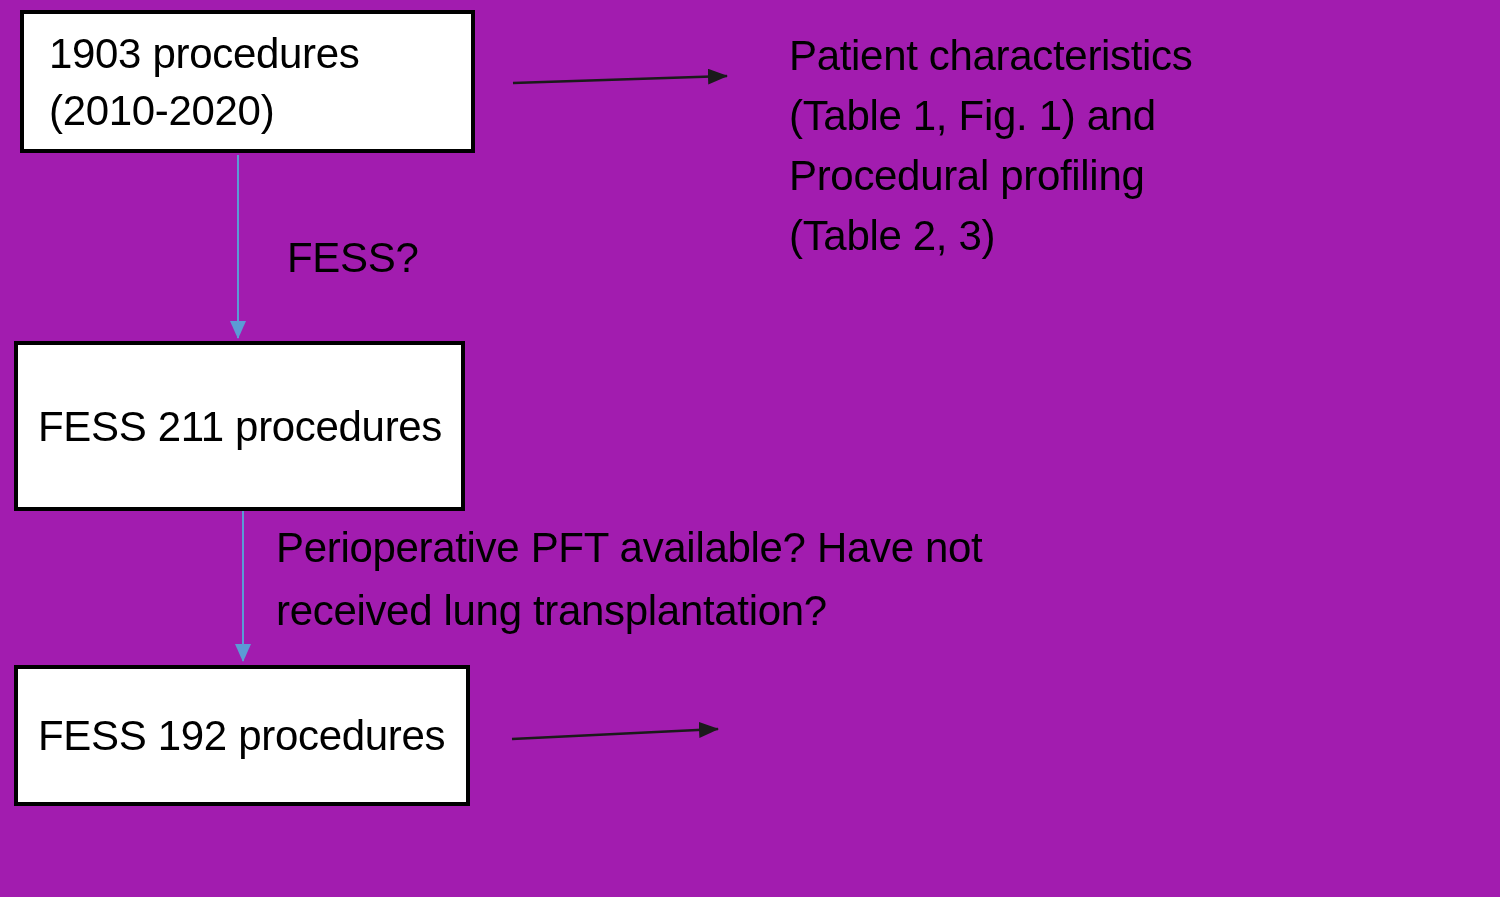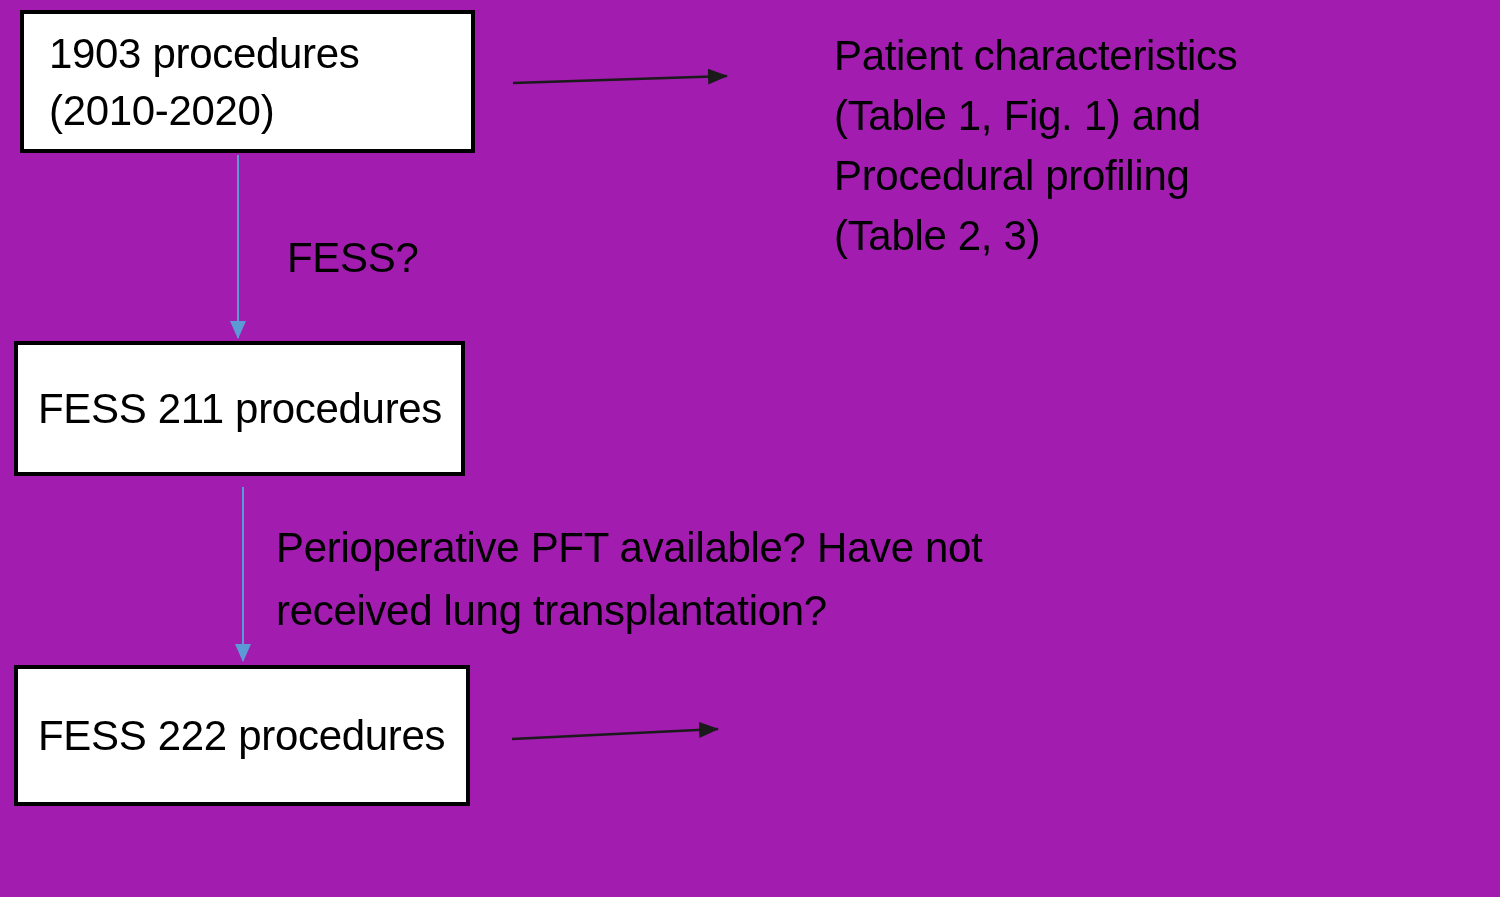--- a/index.html
+++ b/index.html
@@ -33,33 +33,33 @@
     display: flex;
     align-items: center;
   }
   .node .node-label {
     font-size: 42px;
     line-height: 57px;
     white-space: pre-line;
   }
   .node-1 { left: 20px;  top: 10px;  width: 455px; height: 143px; }
   .node-1 .node-label { padding-left: 25px; }
-  .node-2 { left: 14px;  top: 341px; width: 451px; height: 135px; }
+  .node-2 { left: 14px;  top: 341px; width: 451px; height: 170px; }
   .node-2 .node-label { padding-left: 20px; }
   .node-3 { left: 14px;  top: 665px; width: 456px; height: 141px; }
   .node-3 .node-label { padding-left: 20px; }
 
   .flow-label {
     position: absolute;
     font-size: 42px;
     white-space: pre-line;
   }
   .label-fess        { left: 287px; top: 228px; line-height: 60px; }
   .label-pft         { left: 276px; top: 516px; line-height: 63px; }
-  .label-outcome-top { left: 789px; top: 26px;  line-height: 60px; margin-left: 45px; }
+  .label-outcome-top { left: 789px; top: 26px;  line-height: 60px; }
   .label-outcome-bot { left: 783px; top: 697px; line-height: 62px; }
 </style>
 </head>
 <body>
 
 <div class="canvas">
 
   <svg class="arrow-layer" width="1500" height="897" viewBox="0 0 1500 897" xmlns="http://www.w3.org/2000/svg">
     <defs>
       <marker id="headBlack" viewBox="0 0 20 16" refX="19" refY="8" markerWidth="20" markerHeight="16" orient="auto" markerUnits="userSpaceOnUse">
@@ -82,21 +82,21 @@
   <div class="node node-1">
     <span class="node-label">1903 procedures
 (2010-2020)</span>
   </div>
 
   <div class="node node-2">
     <span class="node-label">FESS 211 procedures</span>
   </div>
 
   <div class="node node-3">
-    <span class="node-label">FESS 222 procedures</span>
+    <span class="node-label">FESS 192 procedures</span>
   </div>
 
   <div class="flow-label label-fess">FESS?</div>
 
   <div class="flow-label label-pft">Perioperative PFT available? Have not
 received lung transplantation?</div>
 
   <div class="flow-label label-outcome-top">Patient characteristics
 (Table 1, Fig. 1) and
 Procedural profiling

